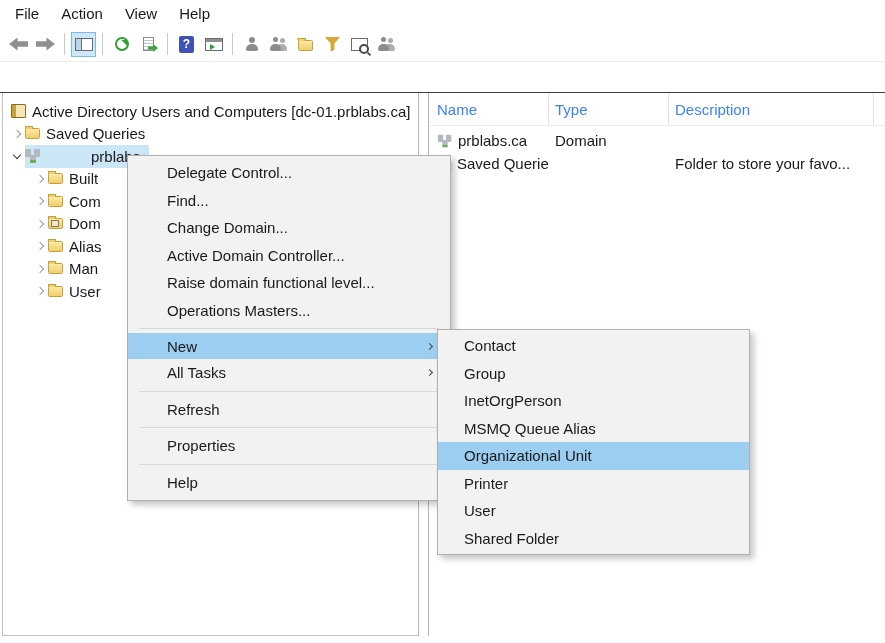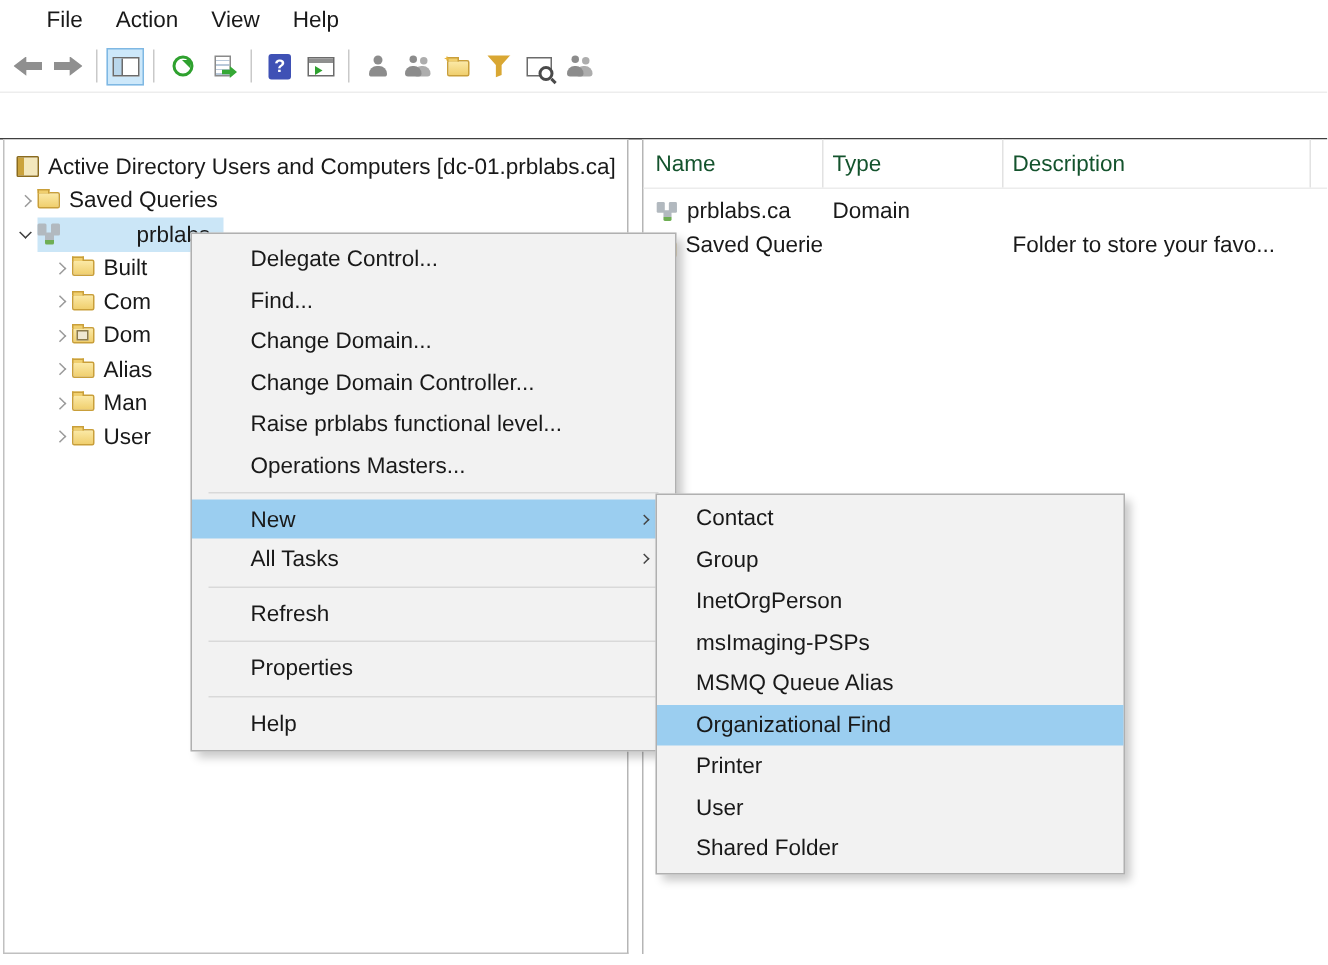--- a/index.html
+++ b/index.html
@@ -8,21 +8,21 @@
     position:relative; width:885px; height:643px; overflow:hidden;
     font-family:"Liberation Sans","DejaVu Sans",sans-serif;
     font-size:15px; color:#191919; background:#fff;
   }
 
   
   .titlebar { height:30px; display:flex; align-items:center; padding-left:8px; background:#fff; }
   .titlebar .title { margin-left:7px; font-size:15px; color:#1a1a1a; }
 
   
-  .menubar { height:27px; display:flex; align-items:center; padding-left:4px; background:#fff;margin-left:16px; }
+  .menubar { height:27px; display:flex; align-items:center; padding-left:4px; background:#fff; }
   .menubar .menu-item { padding:3px 11px; cursor:default; }
 
   
   .toolbar { height:35px; display:flex; align-items:center; padding-left:5px; background:#fff; border-bottom:1px solid #ededed; }
   .tb-btn { width:25px; height:25px; margin:0 1px; display:flex; align-items:center; justify-content:center; border:1px solid transparent; }
   .tb-btn.active { background:#cde8fa; border:1px solid #7fb8e3; }
   .tb-sep { width:1px; height:22px; background:#c9c9c9; margin:0 5px; }
 
   
   .i-back, .i-forward { width:19px; height:13px; background:#8f8f8f; }
@@ -75,21 +75,21 @@
   .chev { width:6px; height:6px; border-right:1.6px solid #9a9a9a; border-bottom:1.6px solid #9a9a9a; transform:rotate(-45deg); margin-left:-2px; }
   .chev.open { transform:rotate(45deg); border-color:#3c3c3c; margin-top:-3px; }
   .tree-row .row-body { display:flex; align-items:center; height:100%; padding:0 5px 0 0; }
   .tree-row .row-body.selected { background:var(--tree-selection,#cbe6f7);gap:44px; }
   .tree-row .t-icon { margin:0 6px 0 0; flex:none; display:inline-block; }
   .lvl0 { padding-left:7px; } .lvl1 { padding-left:8px; } .lvl2 { padding-left:31px; }
   .lvl0 .row-body { padding-left:1px;align-items:center; }
 
   .list-pane { position:absolute; left:428px; top:0; width:457px; height:543px; background:#fff; border-left:1px solid #b5b5b5; }
   .list-header { display:flex; height:33px; border-bottom:1px solid #ececec; }
-  .list-header .hcell { display:flex; align-items:center; padding-left:8px; border-right:1px solid #e2e2e2; color:#14532d; }
+  .list-header .hcell { display:flex; align-items:center; padding-left:8px; border-right:1px solid #e2e2e2; color:#3b82f6; }
   .list-header .hcell:nth-child(2), .list-header .hcell:nth-child(3) { padding-left:6px; }
   .list-rows { padding-top:3px; }
   .list-row { display:flex; height:23px; align-items:center; }
   .list-row .cell { display:flex; align-items:flex-end; padding-left:8px; overflow:hidden; white-space:nowrap; }
   .list-row .cell:nth-child(2), .list-row .cell:nth-child(3) { padding-left:6px; }
   .list-row .l-icon { margin-right:5px; flex:none; display:inline-block; transform:scale(0.9); }
 
   
   .context-menu { position:absolute; left:127px; top:155px; width:324px; background:#f2f2f2;
     border:1px solid #b0b0b0; box-shadow:4px 4px 6px rgba(0,0,0,0.22); padding:3px 0 4px 0; z-index:10; }
@@ -288,24 +288,24 @@
       <div class="menu-row">
         <span>Delegate Control...</span>
       </div>
       <div class="menu-row">
         <span>Find...</span>
       </div>
       <div class="menu-row">
         <span>Change Domain...</span>
       </div>
       <div class="menu-row">
-        <span>Change Domain Controller...</span>
-      </div>
-      <div class="menu-row">
-        <span>Raise prblabs functional level...</span>
+        <span>Active Domain Controller...</span>
+      </div>
+      <div class="menu-row">
+        <span>Raise domain functional level...</span>
       </div>
       <div class="menu-row">
         <span>Operations Masters...</span>
       </div>
       <div class="menu-sep"></div>
       <div class="menu-row highlighted h26">
         <span>New</span>
         <span class="sub-arrow"></span>
       </div>
       <div class="menu-row">
@@ -329,27 +329,24 @@
       <div class="menu-row">
         <span>Contact</span>
       </div>
       <div class="menu-row">
         <span>Group</span>
       </div>
       <div class="menu-row">
         <span>InetOrgPerson</span>
       </div>
       <div class="menu-row">
-        <span>msImaging-PSPs</span>
-      </div>
-      <div class="menu-row">
         <span>MSMQ Queue Alias</span>
       </div>
       <div class="menu-row highlighted">
-        <span>Organizational Find</span>
+        <span>Organizational Unit</span>
       </div>
       <div class="menu-row">
         <span>Printer</span>
       </div>
       <div class="menu-row">
         <span>User</span>
       </div>
       <div class="menu-row">
         <span>Shared Folder</span>
       </div>

